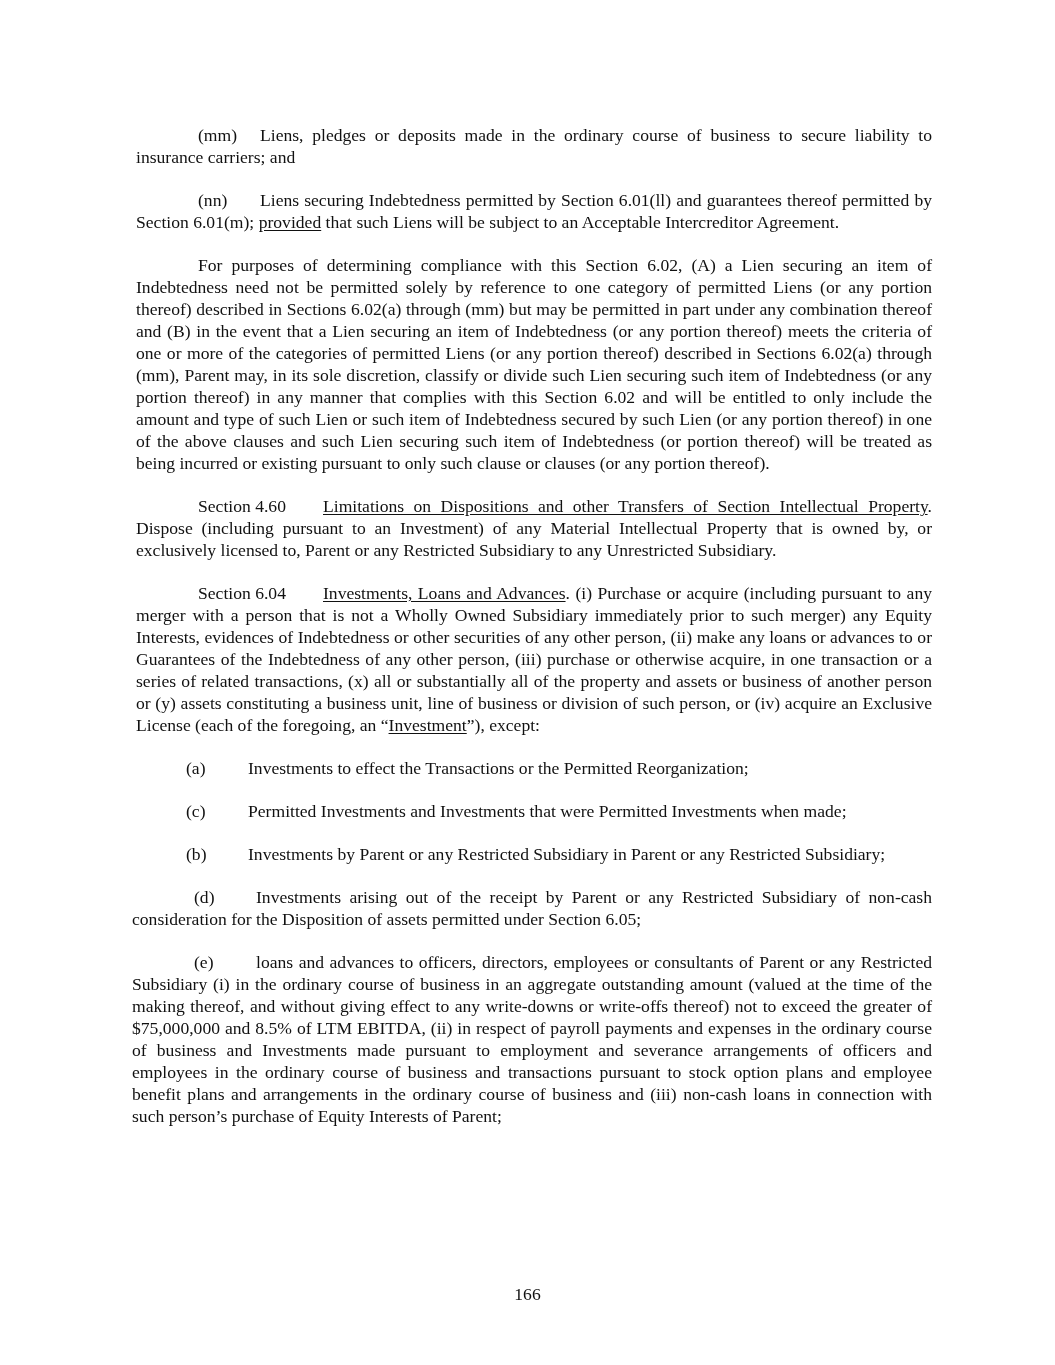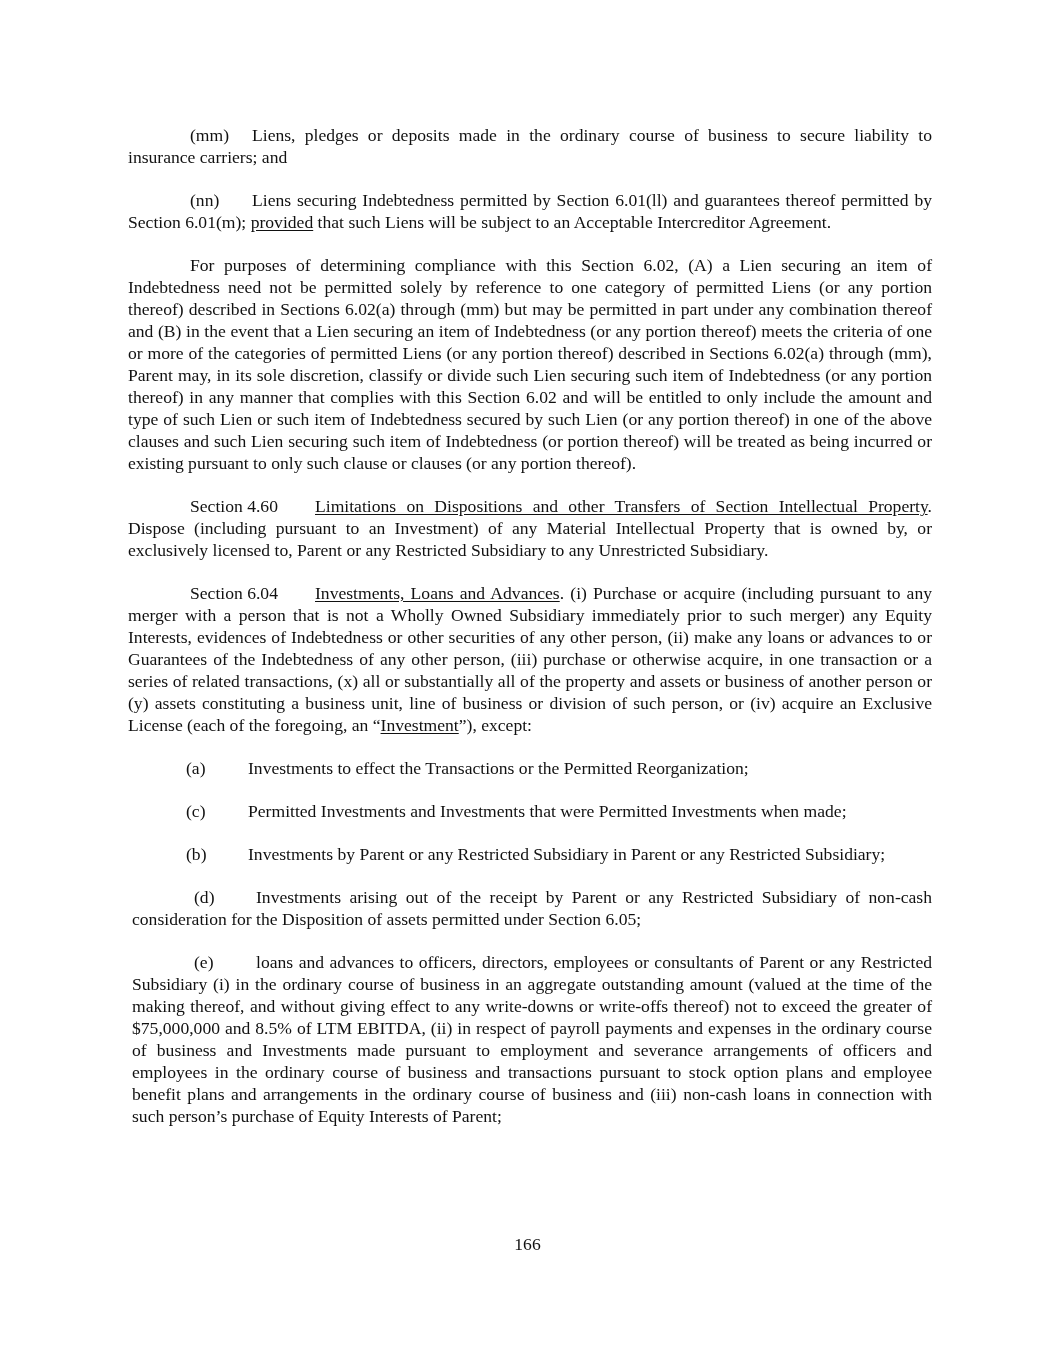--- a/index.html
+++ b/index.html
@@ -17,21 +17,21 @@
       font-size: 17.6px;
       line-height: 22px;
     }
     .page {
       position: absolute;
       left: 124px;
       top: 124px;
       width: 808px;
     }
     .para {
-      margin: 0 0 21px 4px;
+      margin: 0 0 21px 12px;
       text-align: justify;
       text-align-last: left;
     }
     .indent {
       text-indent: 62px;
     }
     .label {
       display: inline-block;
       text-indent: 0;
     }
@@ -46,21 +46,21 @@
     }
     .item-single {
       margin: 0 0 21px 0;
       padding-left: 62px;
       white-space: nowrap;
     }
     .page-number {
       position: absolute;
       left: 0;
       width: 1055px;
-      top: 1233px;
+      top: 1283px;
       text-align: center;
       font-size: 17.6px;
     }
   </style>
 </head>
 <body>
 
 <div class="page">
 
   <p class="para indent"><span class="label w62">(mm)</span><span>Liens, pledges or deposits made in the ordinary course of business to secure liability to insurance carriers; and</span></p>

